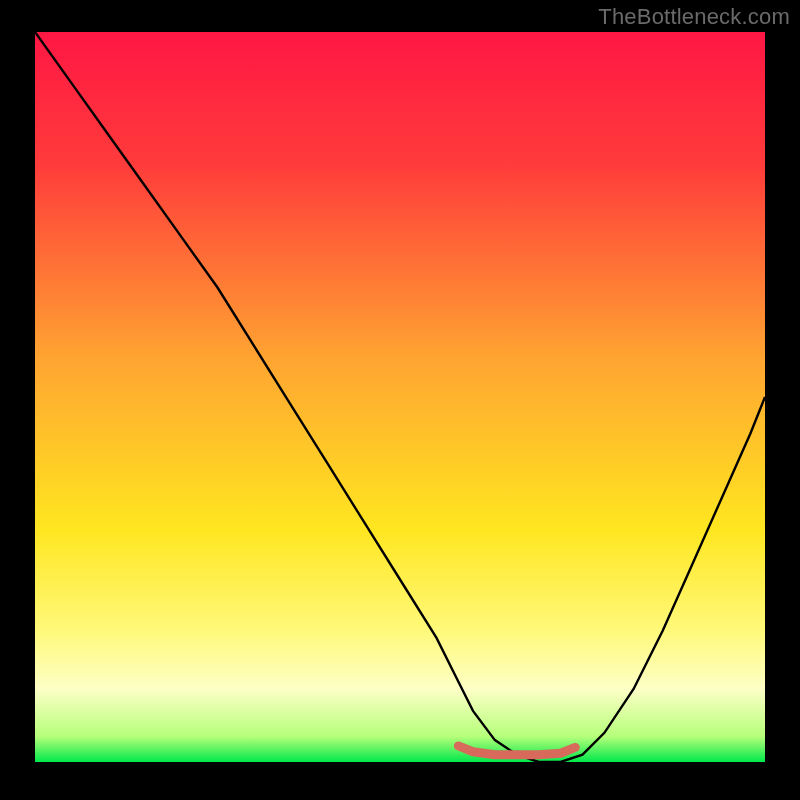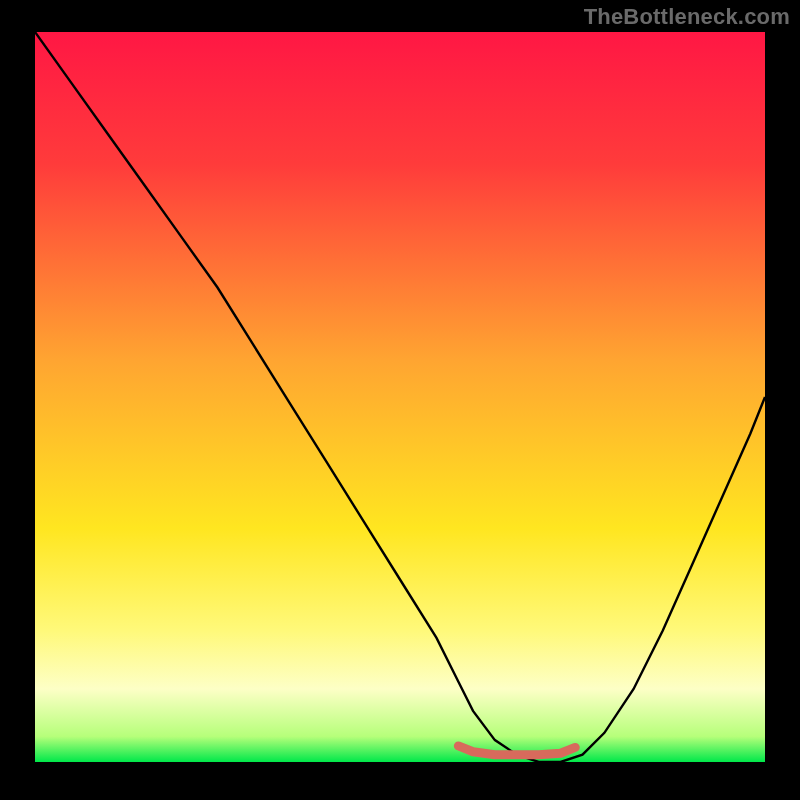--- a/index.html
+++ b/index.html
@@ -16,21 +16,21 @@
     width: 800px;
     height: 800px;
     background: #000;
   }
   .watermark {
     position: absolute;
     top: 4px;
     right: 10px;
     color: #6a6a6a;
     font-size: 22px;
-    font-weight: 700;
+    font-weight: 400;
     letter-spacing: 0.2px;
     z-index: 5;
     user-select: none;
   }
   .plot-area {
     position: absolute;
     left: 35px;
     top: 32px;
     width: 730px;
     height: 730px;

